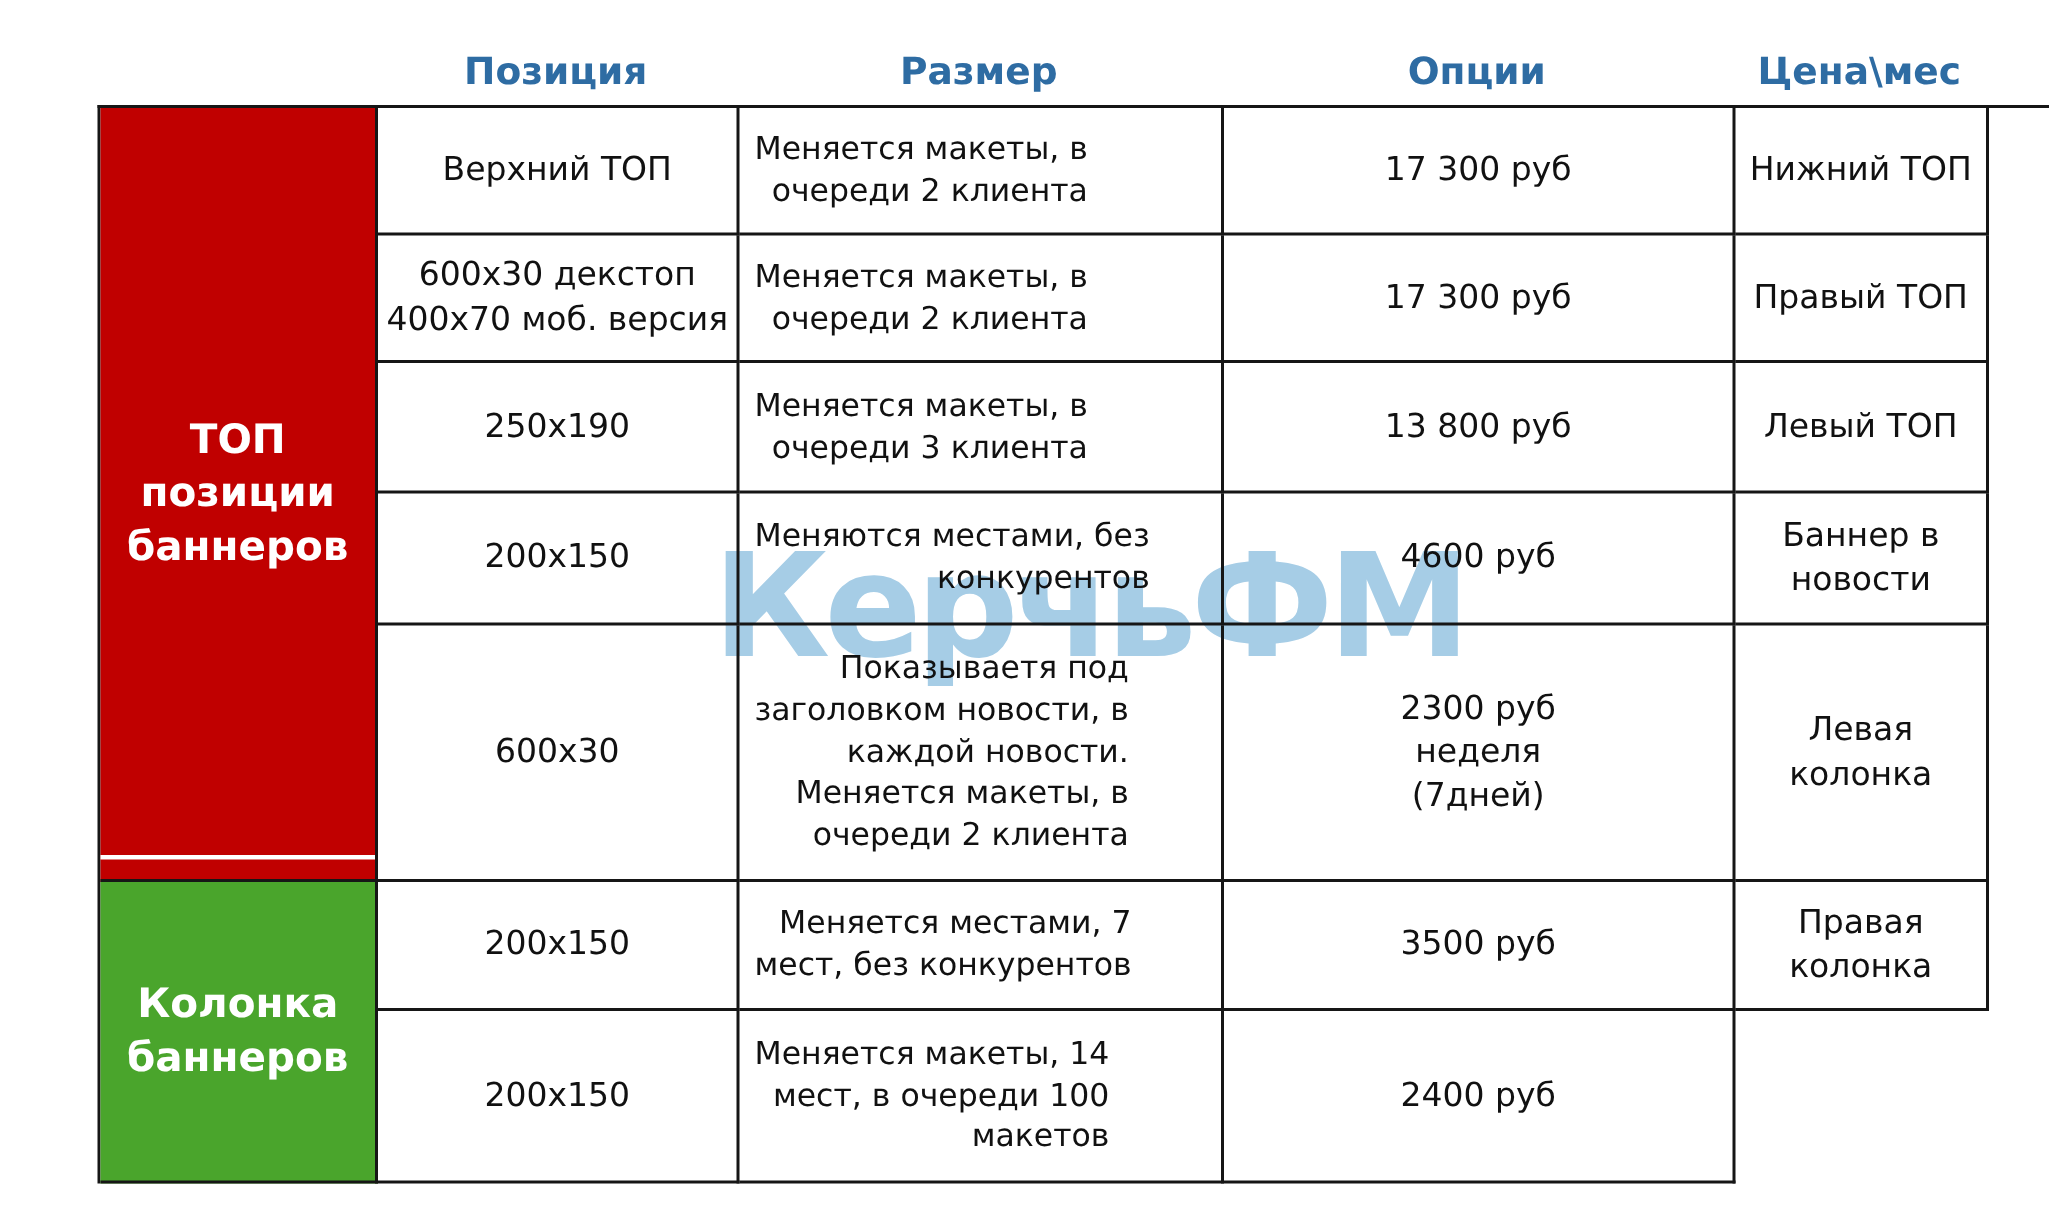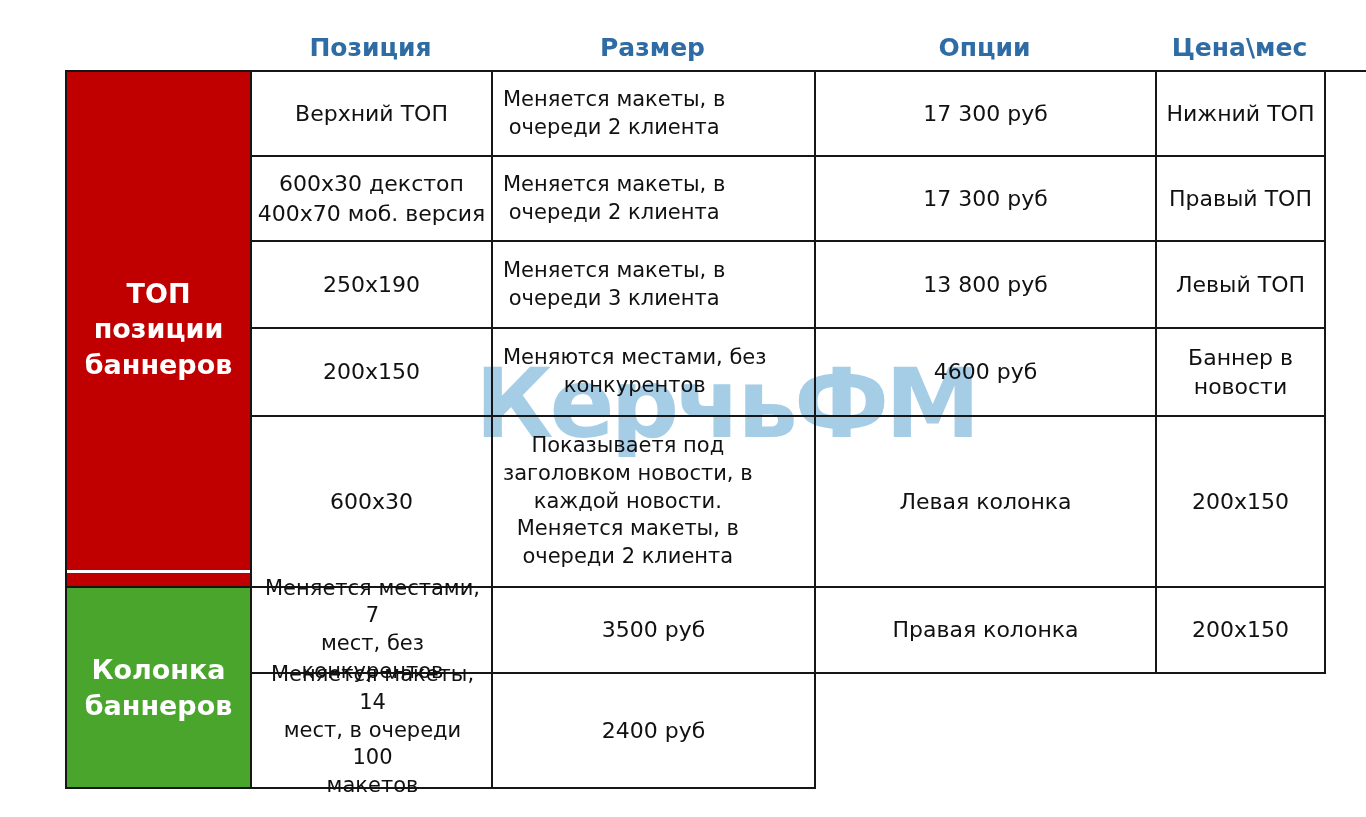--- a/index.html
+++ b/index.html
@@ -33,21 +33,21 @@
   }
 
   .c {
     position:relative; z-index:1;
     border-right:2px solid #161616; border-bottom:2px solid #161616;
     display:flex; align-items:center; justify-content:center;
     text-align:center; font-size:22px; line-height:1.32;
     white-space:pre-line; background:transparent;
   }
   .c.opts {
-    justify-content:flex-start; text-align:center;
+    justify-content:flex-start; text-align:right;
     padding:6px 8px 6px 10px; font-size:21px;
   }
 
   .rail {
     position:relative; z-index:1;
     border-right:2px solid #161616; border-bottom:2px solid #161616;
     display:flex; align-items:center; justify-content:center;
     text-align:center; color:#ffffff; font-weight:bold; font-size:27px;
     line-height:1.3; white-space:pre-line;
   }
@@ -111,20 +111,23 @@
       <div class="c">4600 руб</div>
 
       <div class="c">Баннер в
 новости</div>
       <div class="c">600х30</div>
       <div class="c opts">Показываетя под
 заголовком новости, в
 каждой новости.
 Меняется макеты, в
 очереди 2 клиента</div>
+      <div class="c">2300 руб
+неделя
+(7дней)</div>
 
       <div class="c">Левая колонка</div>
       <div class="c">200х150</div>
       <div class="c opts">Меняется местами, 7
 мест, без конкурентов</div>
       <div class="c">3500 руб</div>
 
       <div class="c">Правая колонка</div>
       <div class="c">200х150</div>
       <div class="c opts">Меняется макеты, 14

